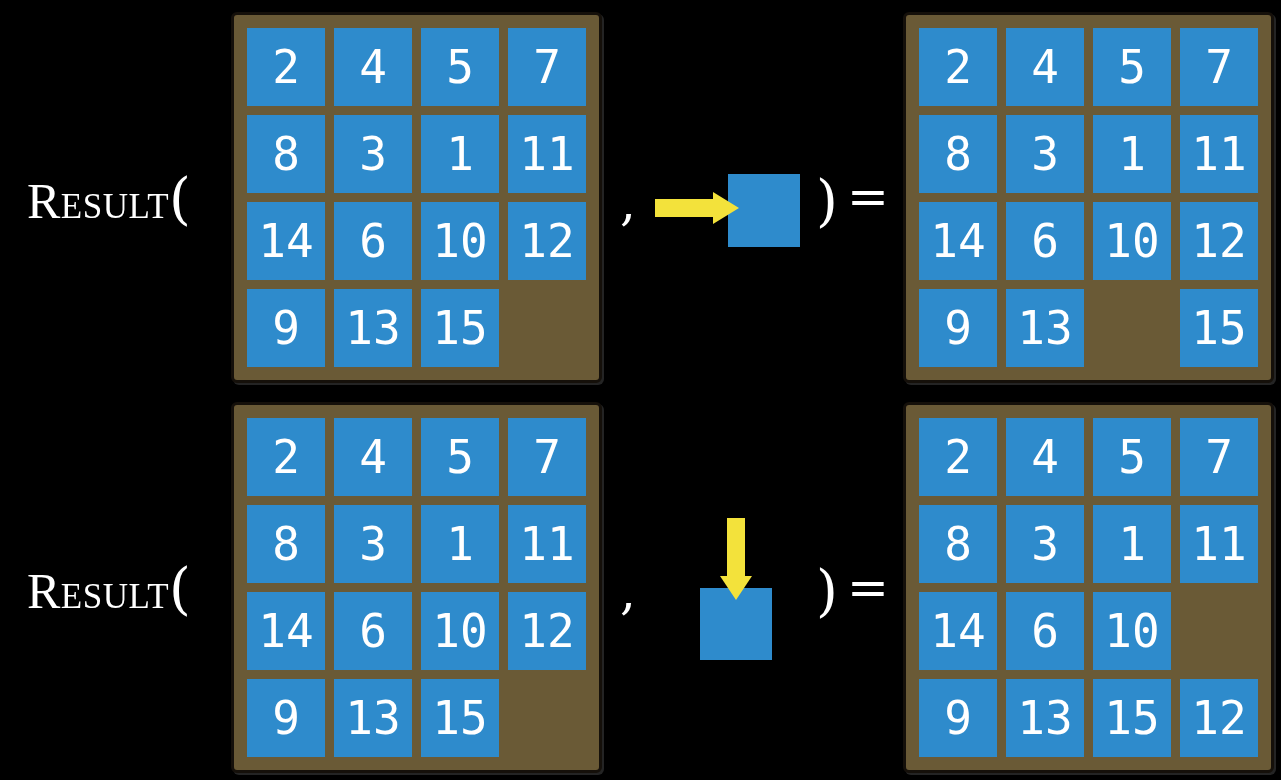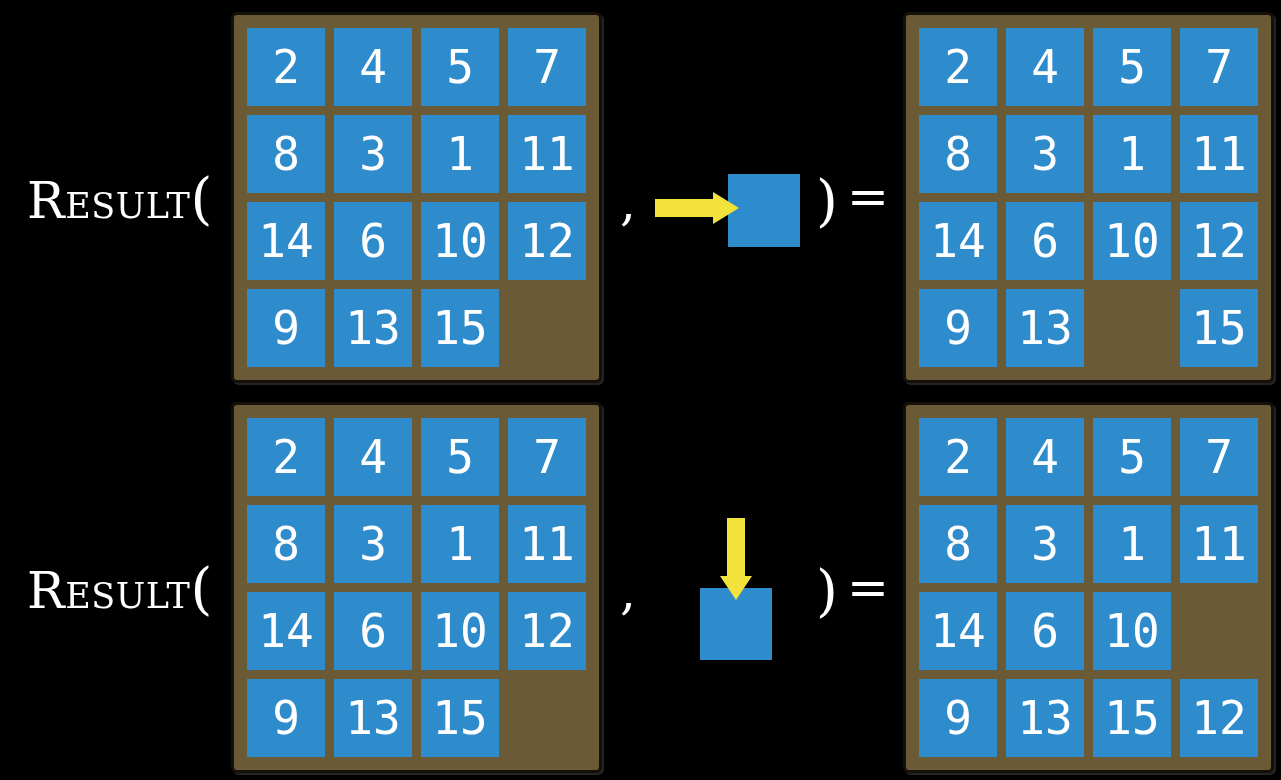--- a/index.html
+++ b/index.html
@@ -41,21 +41,21 @@
   .empty { background:transparent; }
 
   
   .func, .sym {
     position:absolute;
     color: var(--text-white, #ffffff);
     white-space:nowrap;
     line-height:50px;
     font-size:50px;
   }
-  .fname { font-variant:small-caps; letter-spacing:0.5px; }
+  .fname { font-variant:small-caps; letter-spacing:0.5px;font-family:Liberation Serif, serif; }
   .oparen { font-size:56px; line-height:0; }
   #func-right { left:27px;  top:176px; }
   #func-down  { left:27px;  top:566px; }
   #comma-right { left:620px; top:178px; }
   #comma-down  { left:620px; top:567px; }
   .cparen { font-size:56px; line-height:56px; }
   #cparen-right { left:816px; top:173px; }
   #cparen-down  { left:816px; top:563px; }
   #equals-right { left:847px; top:172px; }
   #equals-down  { left:847px; top:563px; }

